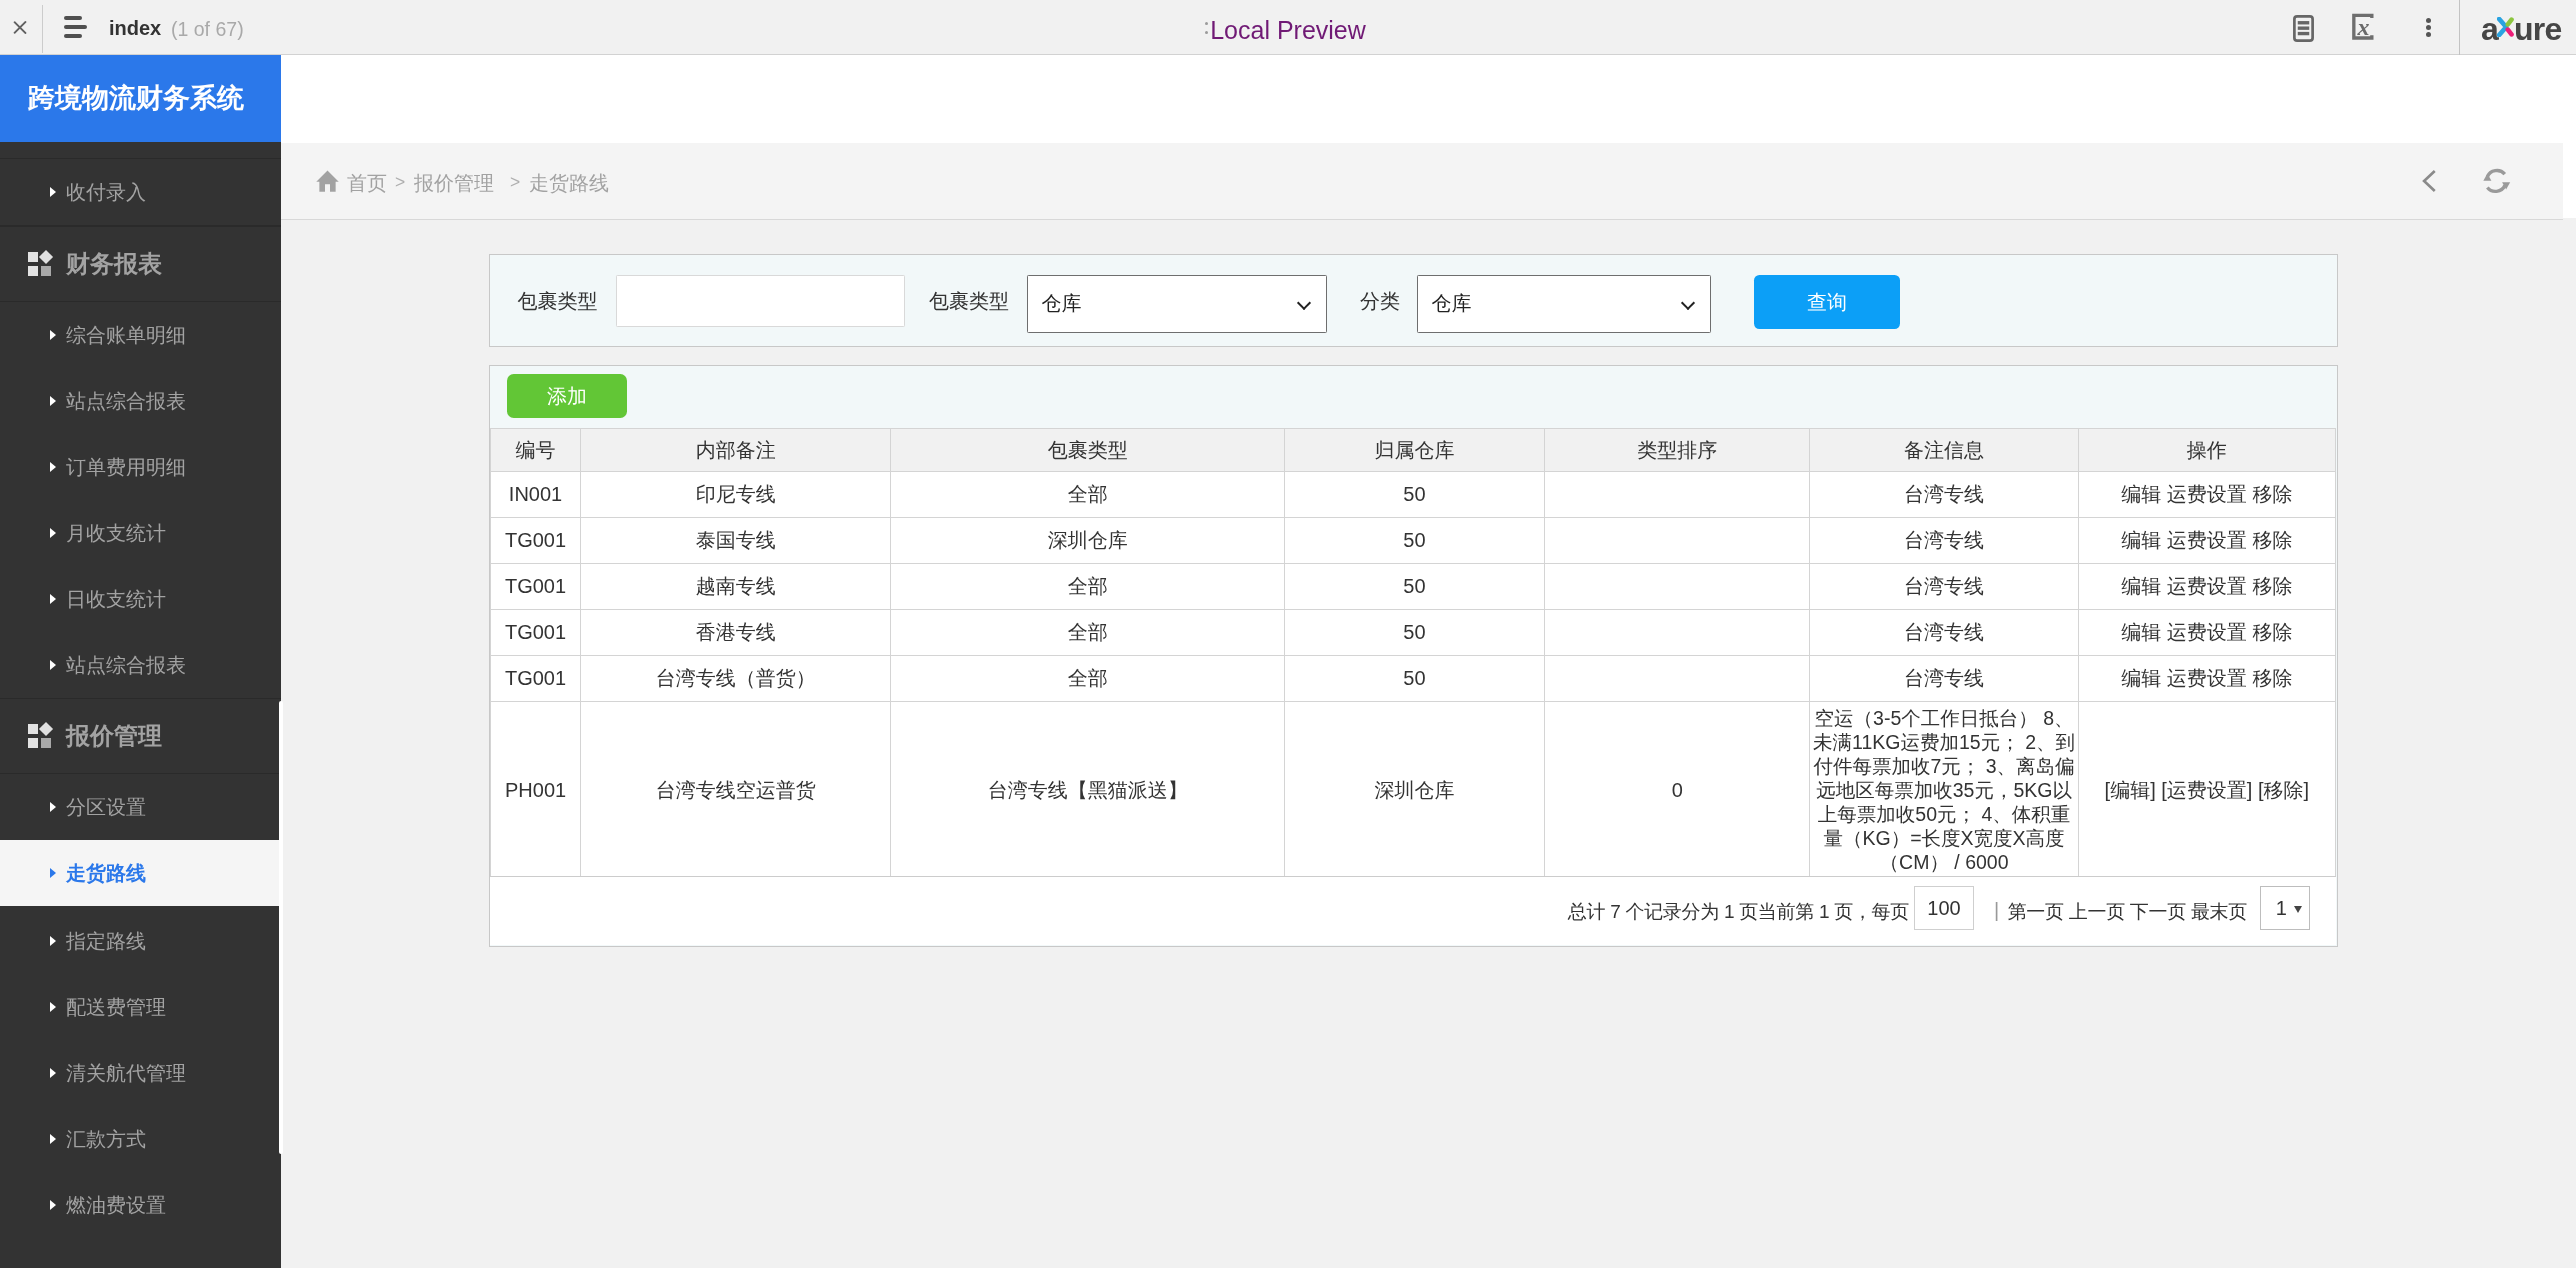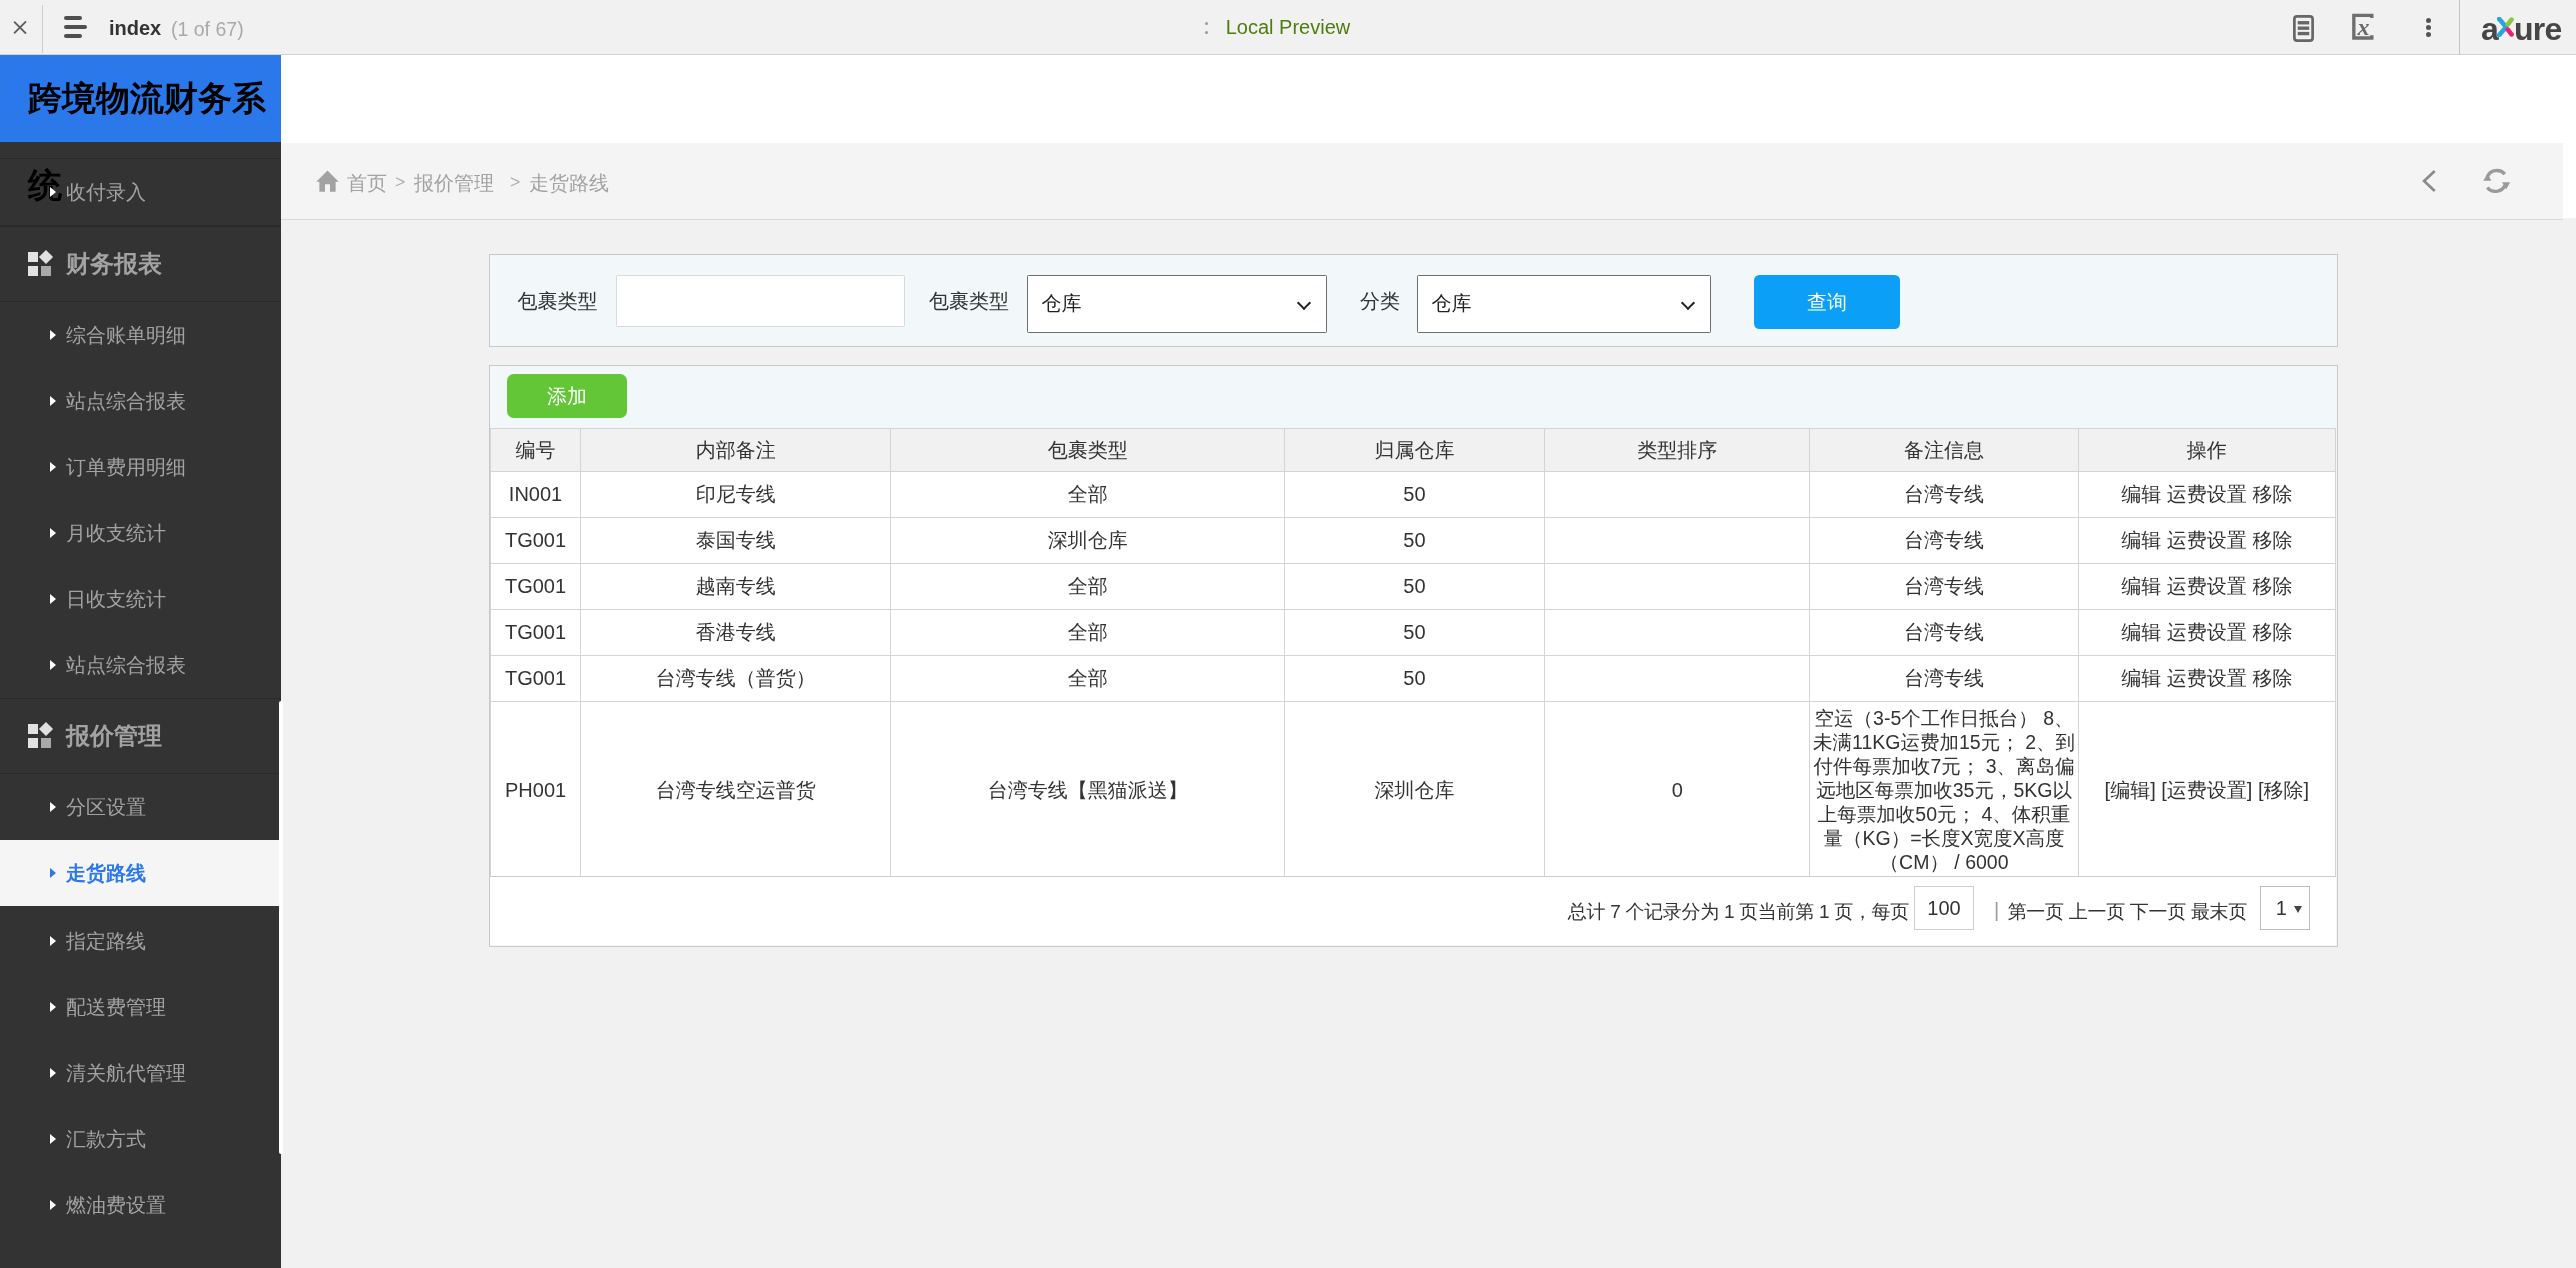--- a/index.html
+++ b/index.html
@@ -13,27 +13,27 @@
 #closex { position:absolute; left:13.4px; top:20px; width:13.4px; height:13.4px; }
 #closex:before, #closex:after { content:""; position:absolute; left:5.4px; top:-1.3px;
   width:2.3px; height:17px; background:#606060; border-radius:0.7px; }
 #closex:before { transform:rotate(45deg); }
 #closex:after { transform:rotate(-45deg); }
 .vsep1 { position:absolute; left:42px; top:5.4px; width:1.3px; height:48px; background:#cccccc; }
 #burger div { position:absolute; left:64px; height:4px; background:#4f4f4f; border-radius:2px; }
 #index-t { position:absolute; left:109px; top:17px; font-size:20px; font-weight:700; color:#333; }
 #index-n { position:absolute; left:171px; top:17.5px; font-size:19.5px; color:#a9a9a9; }
 #dots2 i { position:absolute; left:1205px; width:3.4px; height:3.4px; border-radius:50%; background:#9a9a9a; }
-#lp { position:absolute; left:0; top:16px; width:2576px; text-align:center; font-size:20px; color:#4d7c0f; }
+#lp { position:absolute; left:0; top:16px; width:2576px; text-align:center; font-size:25px; color:#701a75; }
 .vsep2 { position:absolute; left:2459px; top:0px; width:1.3px; height:55px; background:#c3c3c3; }
 
 
 #sidebar { position:absolute; left:0; top:55px; width:281px; height:1213px; background:#333333; }
 #bluehead { position:absolute; left:0; top:0; width:281px; height:87px; background:#2b78ea;
-  color:#000000; font-size:34px; font-weight:700; line-height:87px; padding-left:28px; }
+  color:#ffffff; font-size:27px; font-weight:700; line-height:87px; padding-left:28px; }
 #menu { position:absolute; left:0; top:87px; width:281px; }
 .mi { position:relative; width:281px; color:#a3a3a3; font-size:20px; }
 .mi .tx { position:absolute; left:66px; top:50%; transform:translateY(-50%); white-space:nowrap; }
 .mi .ar { position:absolute; left:50px; top:50%; margin-top:-5.4px; width:0; height:0;
   border-left:6.7px solid #fff; border-top:5.4px solid transparent; border-bottom:5.4px solid transparent; }
 .sec { font-size:24px; font-weight:700; }
 .sec .tx { left:66px; }
 .hr { width:281px; height:1.3px; background:#2a2a2a; }
 .mi.active { background:#f5f5f5; color:#2b78ea; font-weight:700; }
 .mi.active .ar { border-left-color:#2b78ea; }

